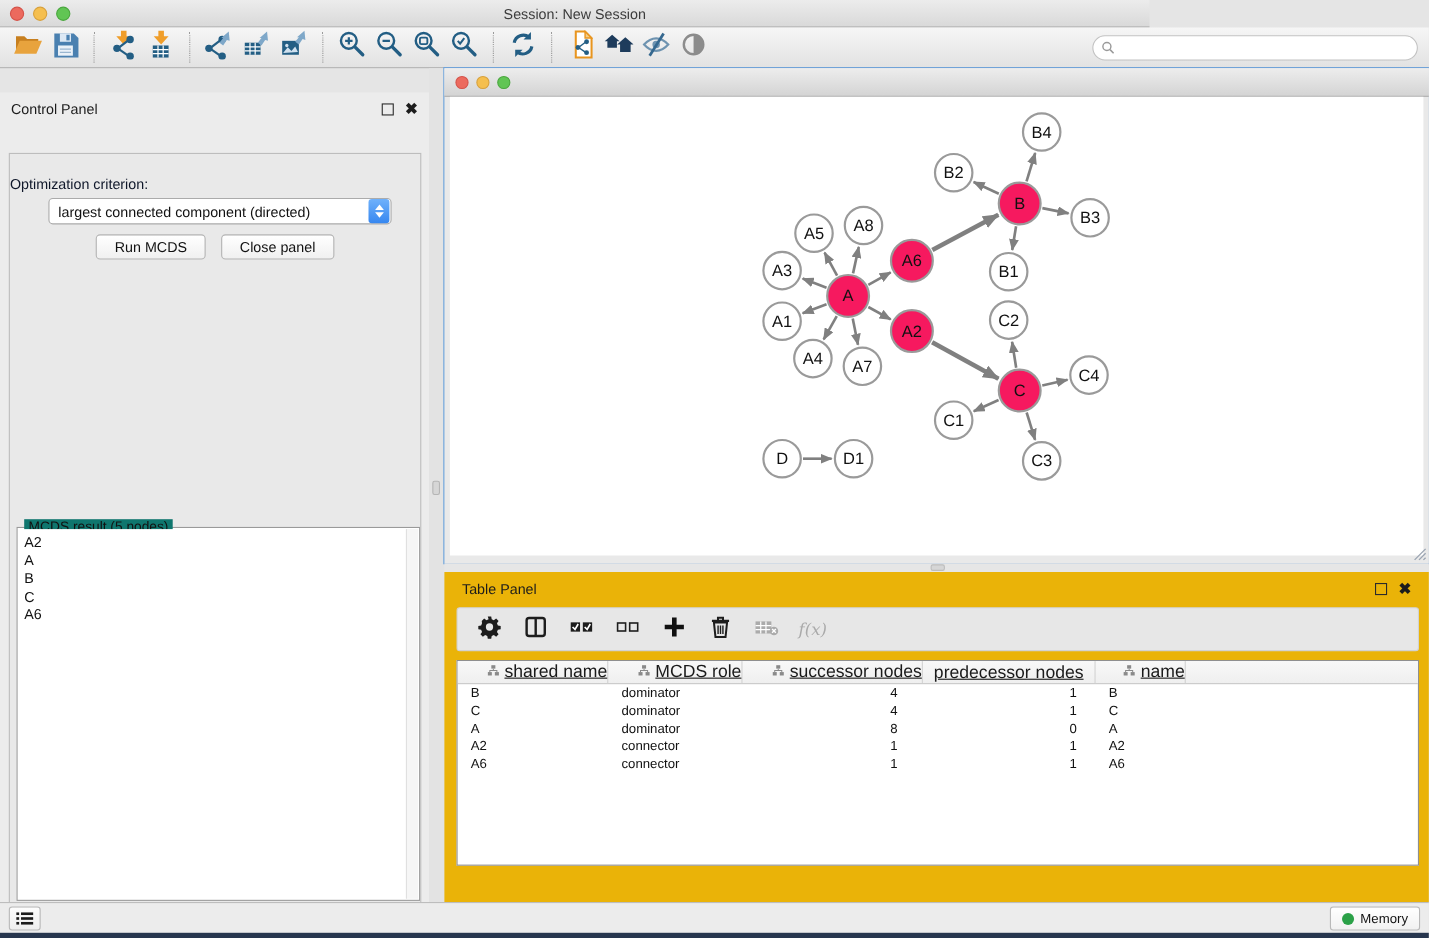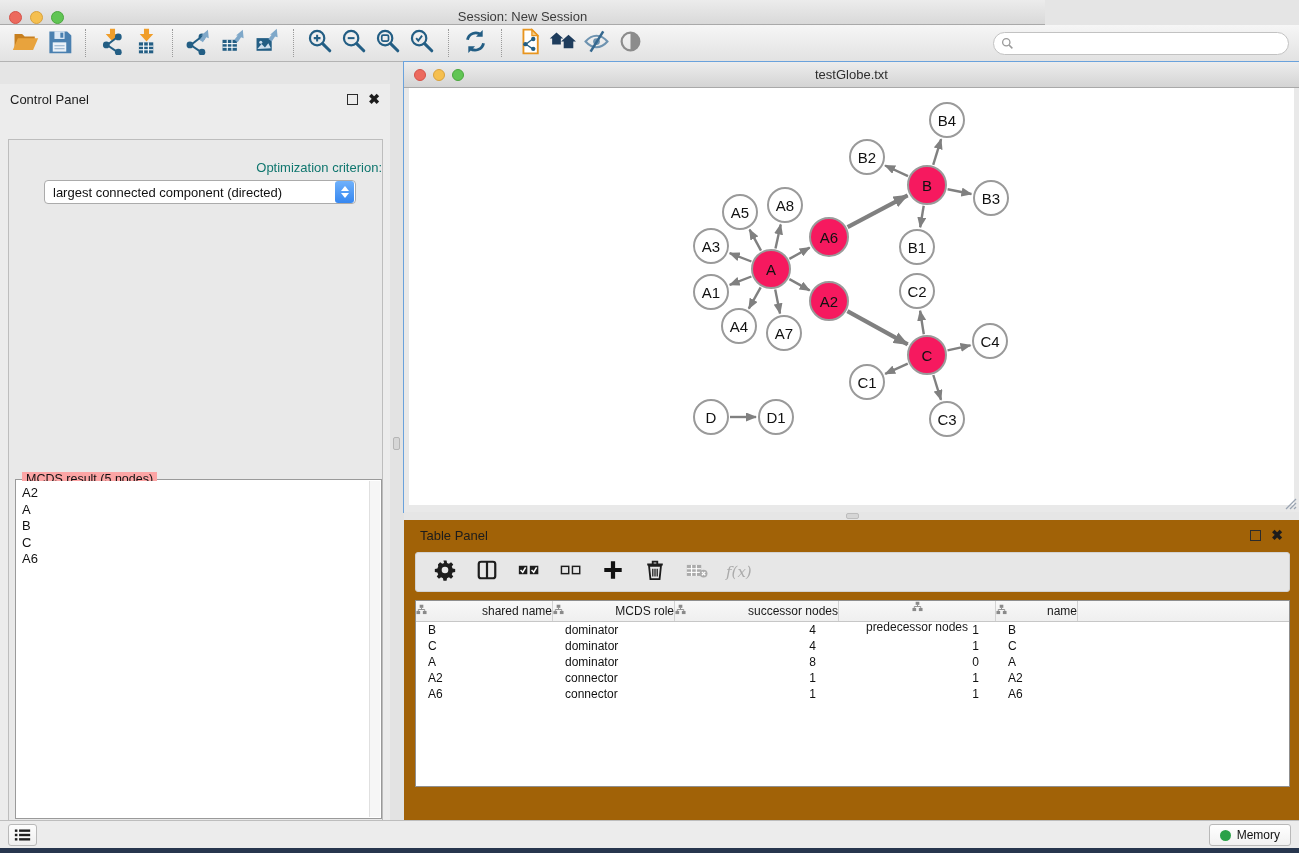--- a/index.html
+++ b/index.html
@@ -2,21 +2,21 @@
 <html><head>
 <meta charset="utf-8">
 <style>
   * { margin:0; padding:0; box-sizing:border-box; }
   html,body { width:1299px; height:853px; overflow:hidden; }
   body { font-family:"Liberation Sans", sans-serif; background:#e5e5e5; position:relative; }
 
   
   .titlebar { position:absolute; left:0; top:0; width:1045px; height:25px;
     background:linear-gradient(#ececec,#d9d9d9); border-bottom:1px solid #a9a9a9;
-    display:flex; align-items:flex-end; }
+    display:flex; align-items:center; }
   .lights { display:flex; gap:8px; margin-left:9px; }
   .light { width:13px; height:13px; border-radius:50%; }
   .light.red{ background:#ec6a5e; border:1px solid #d55249;}
   .light.yellow{ background:#f5bf4f; border:1px solid #d8a13c;}
   .light.green{ background:#61c554; border:1px solid #4aa73e;}
   .titlebar .title { position:absolute; left:0; right:0; text-align:center;
     font-size:13px; color:#3c3c3c; }
 
   
   .toolbar { position:absolute; left:0; top:25px; width:1299px; height:37px;
@@ -40,37 +40,37 @@
   .mini-float { width:11px; height:11px; border:1.6px solid #2b2b2b; margin-right:10px; }
   .mini-close { font-size:14px; font-weight:bold; color:#1c1c1c; line-height:11px; }
   .seg-tabs { display:flex; justify-content:center; position:relative; z-index:3; }
   .seg { border:1px solid #b9b9b9; background:linear-gradient(#ffffff,#f3f3f3);
     font-size:13px; color:#111; padding:3px 13px 4px; margin-left:-1px; }
   .seg:first-child { border-radius:5px 0 0 5px; }
   .seg:last-child { border-radius:0 5px 5px 0; }
   .seg.active { background:linear-gradient(#5fa9f8,#2f8cf2); color:#fff; border-color:#2e7cd6; }
   .cp-inner { position:absolute; left:8px; top:55px; width:375px; height:683px;
     background:#e9e9e9; border:1px solid #bdbdbd; }
-  .opt-label { margin-top:20px; text-align:right; font-size:13px; color:#0f766e; }
+  .opt-label { margin-top:20px; text-align:left; font-size:13px; color:#0f172a; }
   .selectbox { position:absolute; left:35px; top:40px; width:312px; height:24px;
     background:#fff; border:1px solid #ababab; border-radius:4px;
     display:flex; align-items:center; }
   .selectbox .sel-text { flex:1; font-size:13px; padding-left:8px; color:#111;
     white-space:nowrap; overflow:hidden; }
   .sel-stepper { width:19px; height:22px; border-radius:3px;
     background:linear-gradient(#6fb1fb,#3687f0); margin-right:1px;
     display:flex; flex-direction:column; align-items:center; justify-content:center; gap:2px; }
   .sel-stepper .tri-up { width:0;height:0;border-left:4px solid transparent;border-right:4px solid transparent;border-bottom:5px solid #fff; }
   .sel-stepper .tri-dn { width:0;height:0;border-left:4px solid transparent;border-right:4px solid transparent;border-top:5px solid #fff; }
   .btn-row { position:absolute; left:0; top:73px; width:100%; display:flex; justify-content:center; gap:14px; }
   .push-btn { height:23px; padding:0 16px; font-size:13px; color:#111;
     background:linear-gradient(#ffffff,#f0f0f0); border:1px solid #b5b5b5; border-radius:4px; }
   .result-fieldset { position:absolute; left:6px; top:339px; width:367px; height:340px;
     border:1px solid #9a9a9a; background:#fff; }
-  .result-legend { position:absolute; left:6px; top:-8px; background:#fca5a5;
+  .result-legend { position:absolute; left:6px; top:-8px; background:#0f766e;
     font-size:12.5px; padding:0 4px; color:#111; }
   .result-list { position:absolute; inset:1px; background:#fff; padding:4px 0 0 5px; overflow:hidden; }
   .result-item { font-size:13px; line-height:16.5px; color:#111; }
   .result-scroll { position:absolute; right:1px; top:1px; bottom:1px; width:11px;
     background:#f6f6f6; border-left:1px solid #e0e0e0; }
 
   
   .v-divider { position:absolute; left:390px; top:62px; width:14px; height:758px; background:#e3e3e3; }
   .v-divider .grip { position:absolute; left:3px; top:375px; width:7px; height:13px;
     background:#d6d6d6; border:1px solid #b5b5b5; border-radius:2px; }
@@ -88,33 +88,33 @@
   .net-titlebar .title { position:absolute; left:0; right:0; text-align:center; font-size:13px; color:#2e2e2e; }
   .net-canvas { position:absolute; left:5px; top:26px; width:885px; height:417px; background:#ffffff; }
   .gnode { position:absolute; border-radius:50%; border:2px solid #9a9a9a; background:#fff;
     display:flex; align-items:center; justify-content:center; font-size:15px; color:#111;
     transform:translate(-50%,-50%); z-index:2; }
   .gnode.hl { background:#f6195f; }
   .edge-svg { position:absolute; inset:0; z-index:1; pointer-events:none; }
   .corner-grip { position:absolute; right:2px; bottom:2px; width:13px; height:13px; }
 
   
-  .table-panel { position:absolute; left:404px; top:520px; width:895px; height:300px; background:#a16207; }
+  .table-panel { position:absolute; left:404px; top:520px; width:895px; height:300px; background:#eab308; }
   .tp-toolbar { position:absolute; left:11px; top:32px; width:875px; height:40px;
     background:#e7e7e7; border:1px solid #d2d2d2; border-radius:3px;
     display:flex; align-items:center; gap:16px; padding-left:16px; }
   .tp-btn { width:26px; height:26px; display:flex; align-items:center; justify-content:center; }
   .tp-btn svg { width:22px; height:22px; }
   .tp-fx { font-family:"DejaVu Serif", serif; font-style:italic; font-size:15px; color:#aaaaaa; }
   .data-table { position:absolute; left:11px; top:80px; width:875px; height:187px;
     background:#fff; border:1px solid #8f8f8f; overflow:hidden; }
   .dt-header { display:flex; height:21px; background:linear-gradient(#f8f8f8,#efefef);
     border-bottom:1px solid #c7c7c7; }
-  .dt-hcell { display:flex; align-items:center; justify-content:space-between; gap:5px;
-    font-size:12px; color:#1a1a1a; border-right:1px solid #d2d2d2; }
+  .dt-hcell { display:flex; align-items:center; justify-content:flex-end; gap:5px;
+    font-size:16px; color:#1a1a1a; border-right:1px solid #d2d2d2;text-decoration:underline; }
   .dt-hcell svg { width:11px; height:11px; }
   .dt-row { display:flex; height:16px; align-items:center; }
   .dt-cell { font-size:12px; color:#111; white-space:nowrap; overflow:hidden; }
   .bottom-tabs { position:absolute; left:0; top:267px; width:100%; display:flex; justify-content:center; }
 
   
   .statusbar { position:absolute; left:0; top:820px; width:1299px; height:28px;
     background:#ececec; border-top:1px solid #bdbdbd; }
   .list-btn { position:absolute; left:8px; top:3px; width:29px; height:22px;
     background:linear-gradient(#fdfdfd,#efefef); border:1px solid #b9b9b9; border-radius:3px;
@@ -309,20 +309,24 @@
   </div>
   <div class="cp-inner">
     <div class="opt-label">Optimization criterion:</div>
     <div class="selectbox">
       <span class="sel-text">largest connected component (directed)</span>
       <span class="sel-stepper">
           <span class="tri-up"></span>
           <span class="tri-dn"></span>
         </span>
     </div>
+    <div class="btn-row">
+      <button class="push-btn">Run MCDS</button>
+      <button class="push-btn">Close panel</button>
+    </div>
     <div class="result-fieldset">
       <span class="result-legend">MCDS result (5 nodes)</span>
       <div class="result-list">
           <div class="result-item">A2</div>
           <div class="result-item">A</div>
           <div class="result-item">B</div>
           <div class="result-item">C</div>
           <div class="result-item">A6</div>
         </div>
       <div class="result-scroll"></div>
@@ -334,21 +338,20 @@
     <div class="grip"></div>
   </div>
 
 <div class="net-frame">
   <div class="net-titlebar">
     <div class="lights">
       <span class="light red"></span>
       <span class="light yellow"></span>
       <span class="light green"></span>
     </div>
-    <div class="title">testGlobe.txt</div>
   </div>
   <div class="net-canvas">
     <svg class="edge-svg" width="885" height="417">
         <defs>
           <marker id="arw" markerUnits="userSpaceOnUse" markerWidth="11" markerHeight="9" refX="10" refY="4.5" orient="auto">
             <path d="M0,0 L11,4.5 L0,9 Z" fill="#808080"></path>
           </marker>
           <marker id="arwB" markerUnits="userSpaceOnUse" markerWidth="15" markerHeight="12" refX="14" refY="6" orient="auto">
             <path d="M0,0 L15,6 L0,12 Z" fill="#808080"></path>
           </marker>

